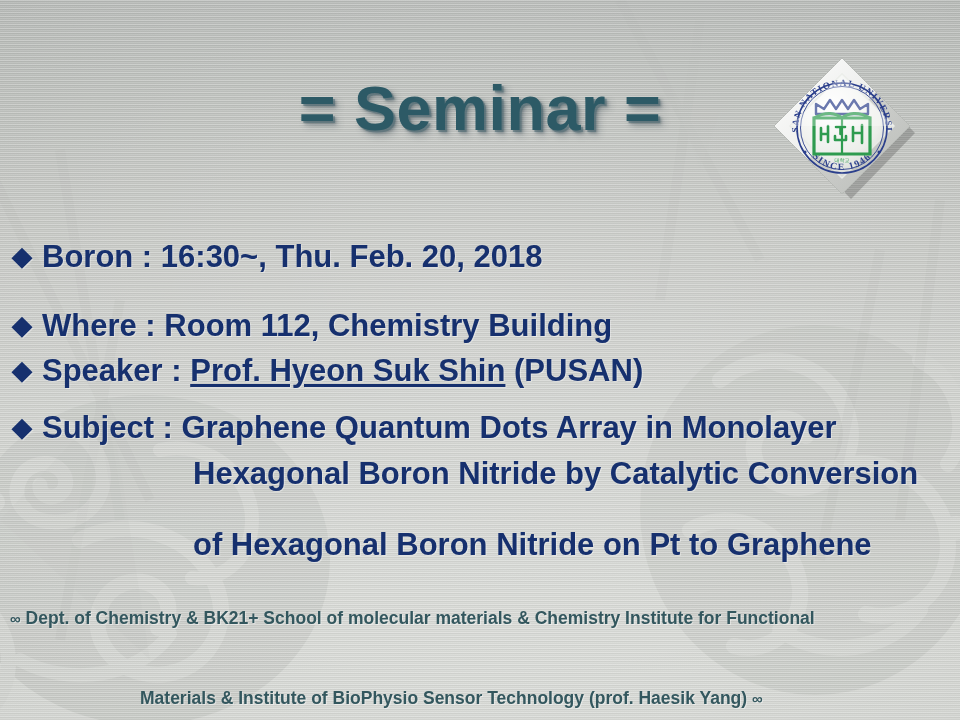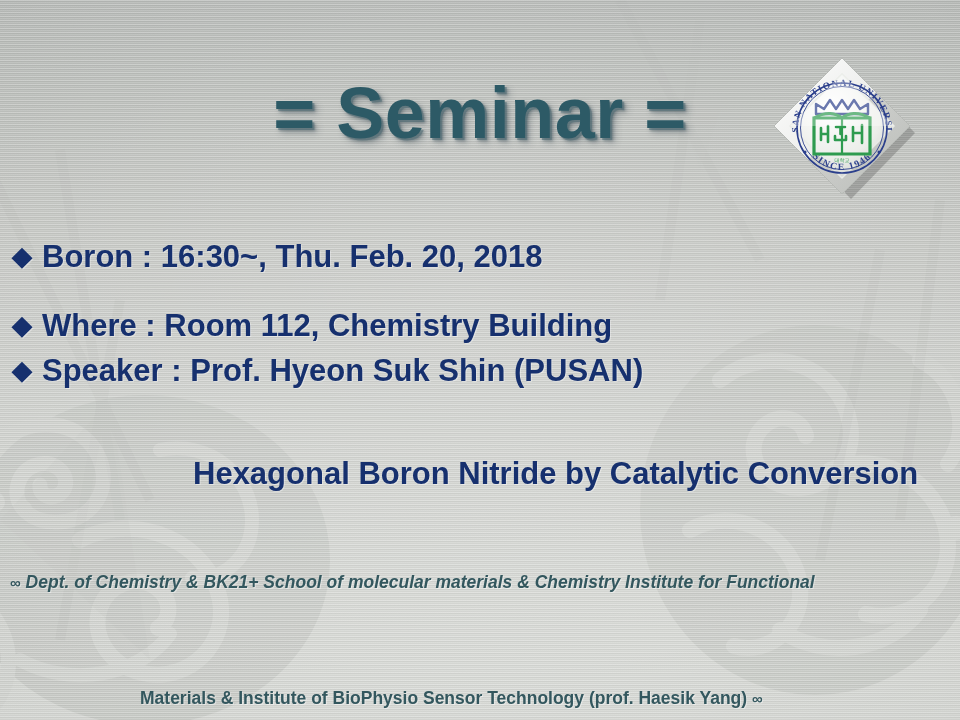--- a/index.html
+++ b/index.html
@@ -60,21 +60,21 @@
         rgba(0,0,0,0.06) 100%);
   }
 
   
   #title {
     position: absolute;
     left: 0;
     top: 72px;
     width: 960px;
     text-align: center;
-    font-size: 72px;
+    font-size: 63px;
     font-weight: bold;
     letter-spacing: 0.5px;
     color: #2d5a66;
     text-shadow:
       2px 2px 0 rgba(80,110,118,0.55),
       3px 3px 3px rgba(60,80,88,0.45),
       5px 5px 7px rgba(55,70,78,0.30);
     z-index: 6;
     white-space: nowrap;
   }
@@ -100,21 +100,21 @@
     z-index: 6;
     text-shadow: 1px 1px 0 rgba(255,255,255,0.35);
   }
   .bullet {
     display: inline-block;
     font-size: 26px;
     color: #16306e;
     transform: translateY(-2px);
     margin-right: 10px;
   }
-  .u { text-underline-offset: 3px; }
+  .u { text-decoration: underline; text-underline-offset: 3px; }
   .cont { left: 193px; }
 
   
   .foot {
     position: absolute;
     color: #33575e;
     font-size: 17.5px;
     font-weight: bold;
     white-space: nowrap;
     z-index: 6;
@@ -254,27 +254,34 @@
     <span class="bullet">◆</span><span>Where :</span>
     <span>Room 112, Chemistry Building</span>
   </div>
 
   <div class="line" style="top:353px;">
     <span class="bullet">◆</span><span>Speaker :</span>
     <span class="u">Prof. Hyeon Suk Shin</span>
     <span>(PUSAN)</span>
   </div>
 
+  <div class="line" style="top:410px;">
+    <span class="bullet">◆</span><span>Subject :</span>
+    <span>Graphene Quantum Dots Array in Monolayer</span>
+  </div>
 
   <div class="line cont" style="top:456px;">
     <span>Hexagonal Boron Nitride by Catalytic Conversion</span>
   </div>
 
-
-  <div class="foot" style="left:10px; top:572px;font-style:italic;">
+  <div class="line cont" style="top:527px;">
+    <span>of Hexagonal Boron Nitride on Pt to Graphene</span>
+  </div>
+
+  <div class="foot" style="left:10px; top:608px;">
     <span class="inf">∞</span>
     <span>Dept. of Chemistry &amp; BK21+ School of molecular materials &amp; Chemistry Institute for Functional</span>
   </div>
 
   <div class="foot" style="left:140px; top:644px;margin-top:44px;">
     <span>Materials &amp; Institute of  BioPhysio Sensor Technology (prof. Haesik Yang)</span>
     <span class="inf">∞</span>
   </div>
 
 </div>

